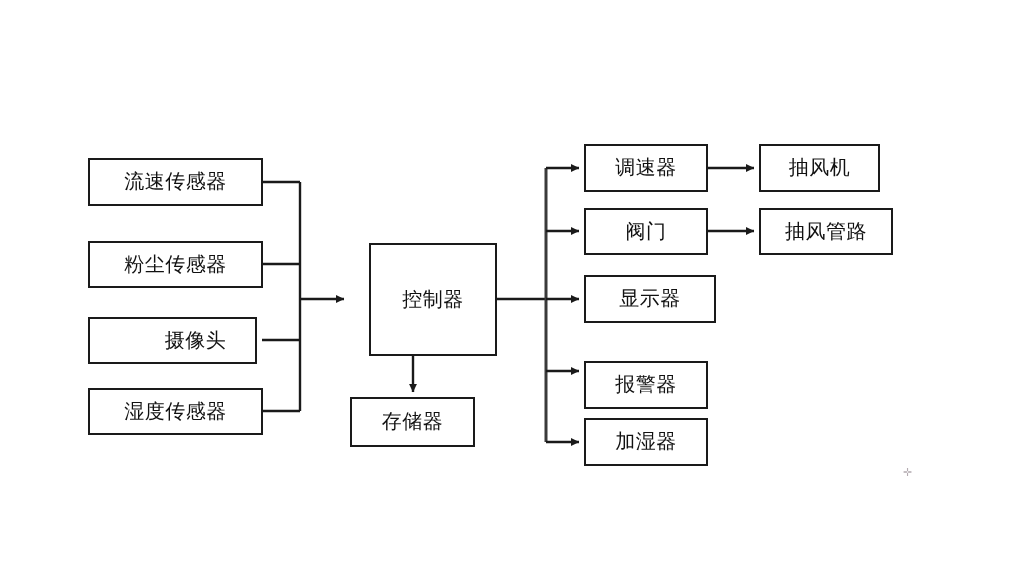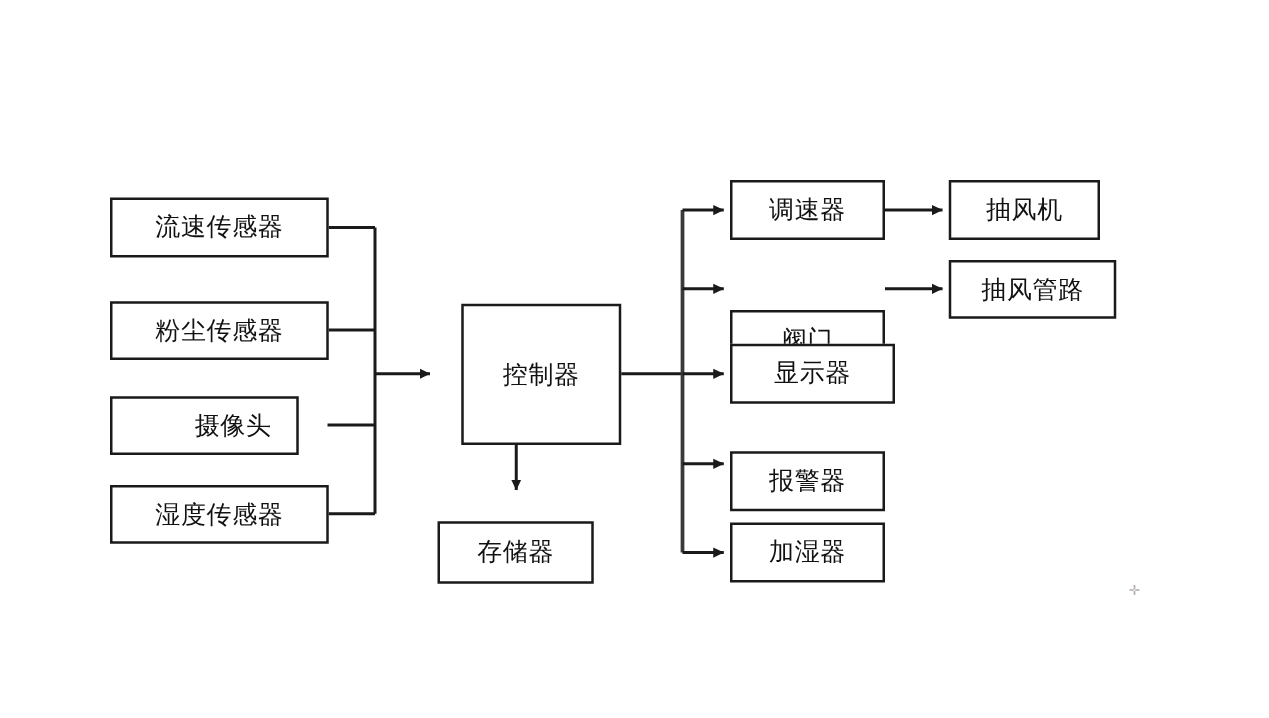--- a/index.html
+++ b/index.html
@@ -103,41 +103,41 @@
   </svg>
 
   <div class="node" style="left:88px; top:158px; width:175px; height:48px;">
     <span>流速传感器</span>
   </div>
 
   <div class="node" style="left:88px; top:241px; width:175px; height:47px;">
     <span>粉尘传感器</span>
   </div>
 
-  <div class="node" style="left:88px; top:317px; width:151px; height:47px;padding-left:46px;">
+  <div class="node" style="left:88px; top:317px; width:169px; height:47px;padding-left:46px;">
     <span>摄像头</span>
   </div>
 
   <div class="node" style="left:88px; top:388px; width:175px; height:47px;">
     <span>湿度传感器</span>
   </div>
 
   <div class="node" style="left:349px; top:243px; width:128px; height:113px;margin-left:20px;">
     <span>控制器</span>
   </div>
 
-  <div class="node" style="left:350px; top:397px; width:125px; height:50px;margin-top:20px;">
+  <div class="node" style="left:350px; top:397px; width:125px; height:50px;">
     <span>存储器</span>
   </div>
 
   <div class="node" style="left:584px; top:144px; width:124px; height:48px;">
     <span>调速器</span>
   </div>
 
-  <div class="node" style="left:584px; top:208px; width:124px; height:47px;margin-top:40px;">
+  <div class="node" style="left:584px; top:208px; width:124px; height:47px;">
     <span>阀门</span>
   </div>
 
   <div class="node" style="left:584px; top:275px; width:132px; height:48px;">
     <span>显示器</span>
   </div>
 
   <div class="node" style="left:584px; top:361px; width:124px; height:48px;">
     <span>报警器</span>
   </div>

